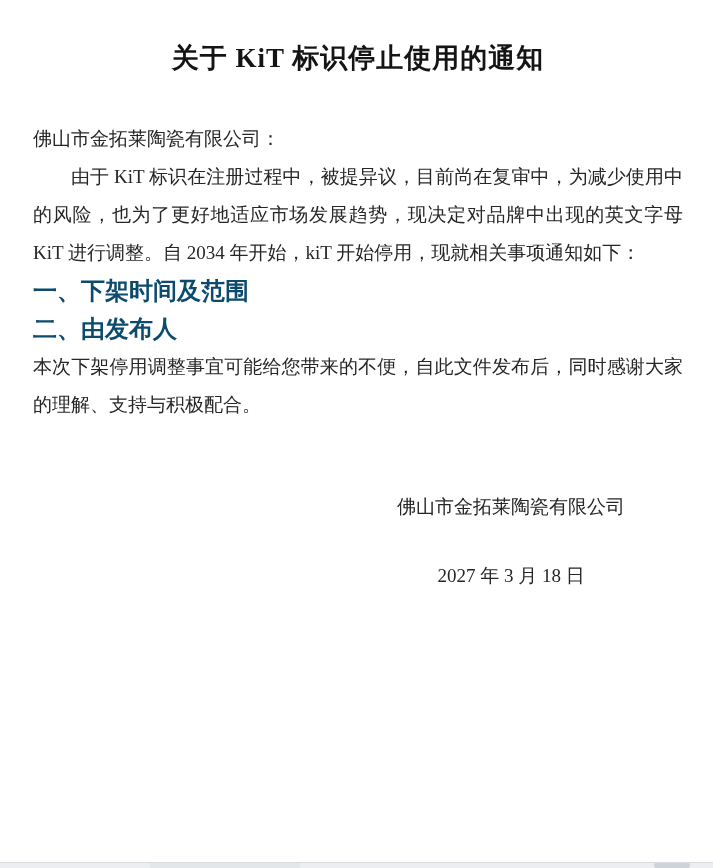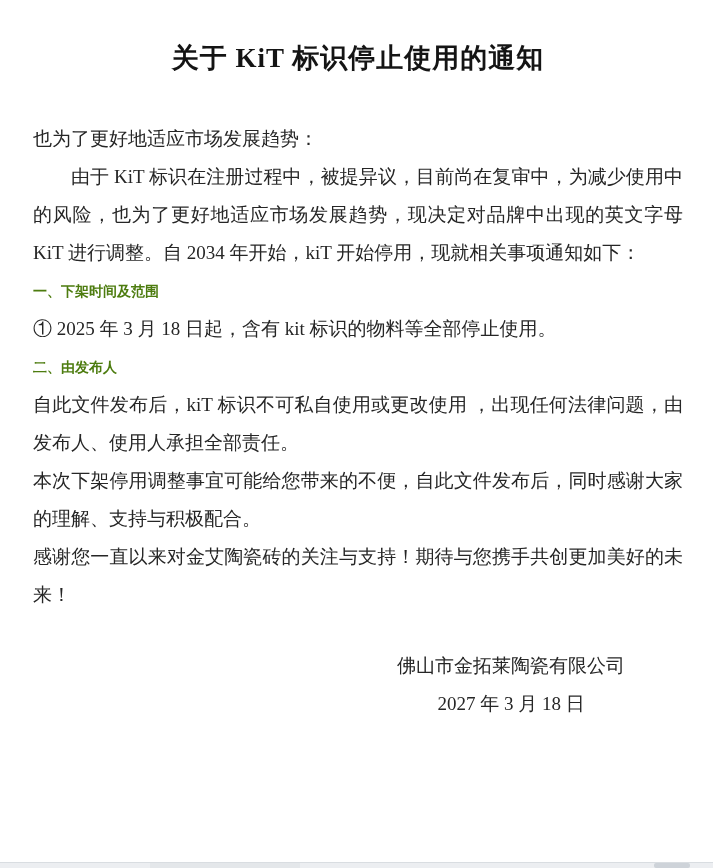--- a/index.html
+++ b/index.html
@@ -30,34 +30,34 @@
   .line {
     font-size: 19px;
     line-height: 38px;
     text-align: justify;
     color: #262626;
   }
   .indent { text-indent: 2em; }
   .heading {
     font-family: "Liberation Sans", "DejaVu Sans", sans-serif;
     font-weight: bold;
-    font-size: 14px;
+    font-size: 24px;
     line-height: 38px;
-    color: #4d7c0f;
+    color: #0c4a6e;
   }
   .signature-wrap {
     margin-top: 33px;
     text-align: right;
     padding-right: 58px;
   }
   .signature {
     display: inline-block;
     text-align: center;
   }
-  .signature .line { text-align: center; }
+  .signature .line { text-align: center; margin-top: 31px; }
   .hscrollbar {
     position: absolute;
     left: 0; right: 0; bottom: 0;
     height: 6px;
     background: #eceef1;
     border-top: 1px solid #d9dde1;
   }
   .hscrollbar .track-shade {
     position: absolute;
     left: 150px; bottom: 0;
@@ -73,37 +73,34 @@
   }
 </style>
 </head>
 <body>
 
 <div class="page">
   <div class="doc">
 
     <h1 class="doc-title">关于 KiT 标识停止使用的通知</h1>
 
-    <p class="line">也为了更好地适应市场发展趋势：</p>
+    <p class="line">佛山市金拓莱陶瓷有限公司：</p>
 
     <p class="line indent">由于 KiT 标识在注册过程中，被提异议，目前尚在复审中，为减少使用中的风险，也为了更好地适应市场发展趋势，现决定对品牌中出现的英文字母 KiT 进行调整。自 2034 年开始，kiT 开始停用，现就相关事项通知如下：</p>
 
     <p class="heading">一、下架时间及范围</p>
 
-    <p class="line">① 2025 年 3 月 18 日起，含有 kit 标识的物料等全部停止使用。</p>
 
 
     <p class="heading">二、由发布人</p>
 
-    <p class="line">自此文件发布后，kiT 标识不可私自使用或更改使用 ，出现任何法律问题，由发布人、使用人承担全部责任。</p>
 
     <p class="line">本次下架停用调整事宜可能给您带来的不便，自此文件发布后，同时感谢大家的理解、支持与积极配合。</p>
 
 
-    <p class="line">感谢您一直以来对金艾陶瓷砖的关注与支持！期待与您携手共创更加美好的未来！</p>
 
     <div class="signature-wrap">
       <div class="signature">
         <p class="line">佛山市金拓莱陶瓷有限公司</p>
         <p class="line">2027 年 3 月 18 日</p>
       </div>
     </div>
 
   </div>
 

